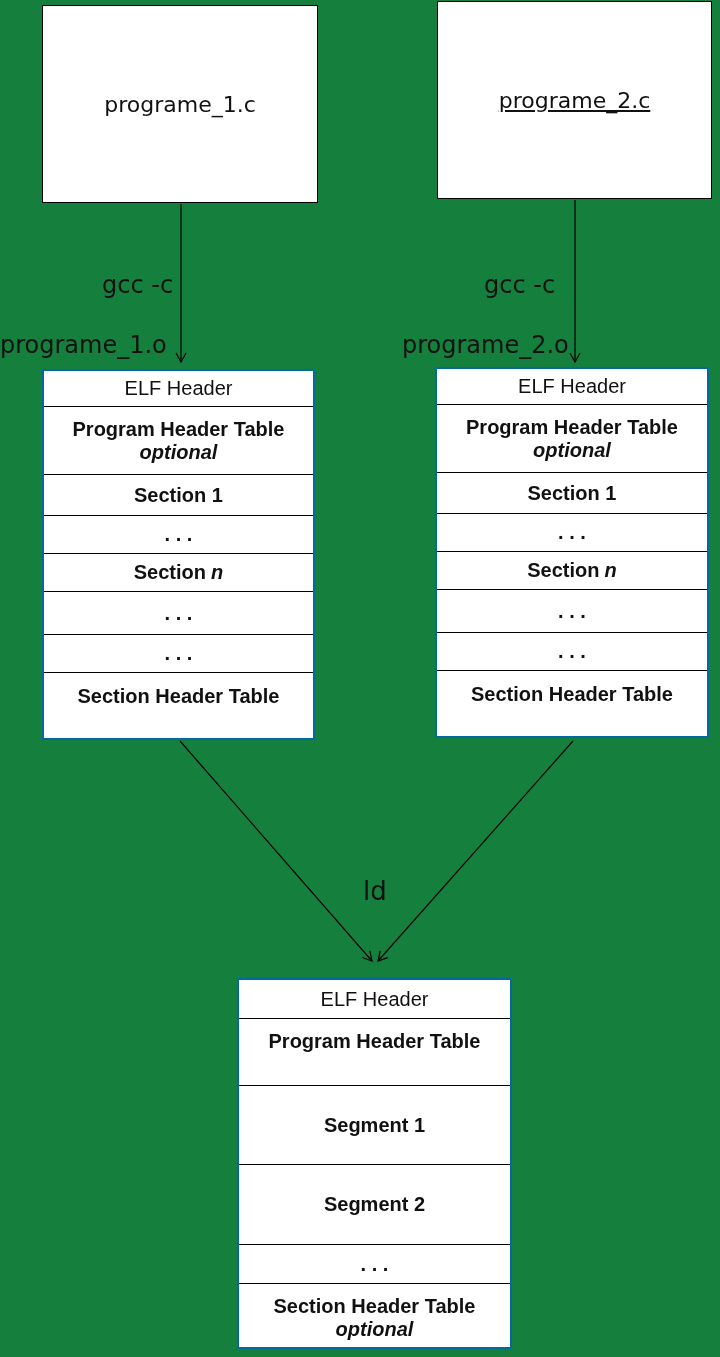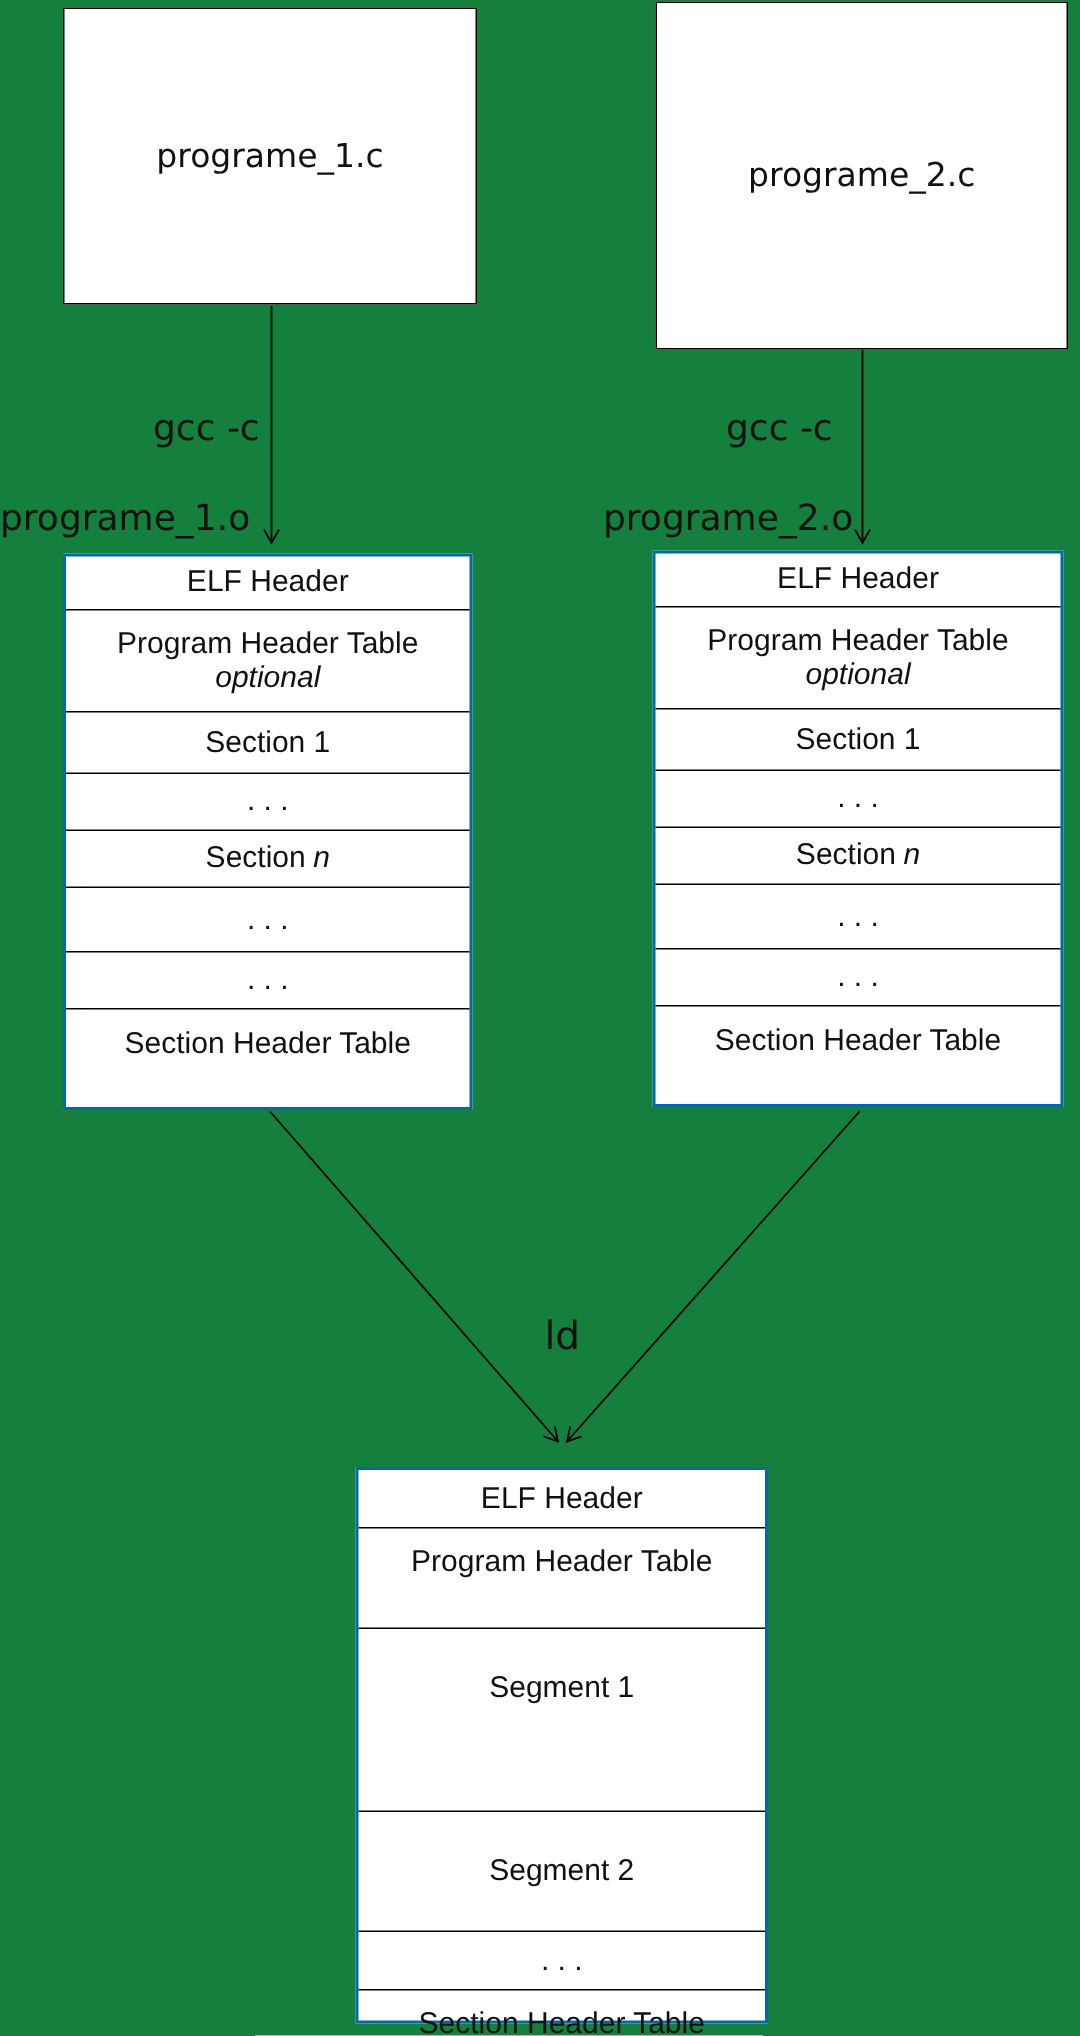--- a/index.html
+++ b/index.html
@@ -17,21 +17,21 @@
   }
   .elfbox{
     border:2px solid #0369a1;box-sizing:border-box;background:#fff;
     display:flex;flex-direction:column;
   }
   .row{
     box-sizing:border-box;flex:0 0 auto;
     display:flex;align-items:center;justify-content:center;
     font-size:20px;line-height:1.15;text-align:center;
   }
-  .row + .row{border-top:1px solid #000;}
+  .row + .row{border-top:1px solid #000;font-weight:bold;}
   .row.col{flex-direction:column;}
   .row.topalign{align-items:flex-start;}
   .it{font-style:italic;}
   .gap{margin-left:5px;}
   .freelabel{
     font-family:"DejaVu Sans",sans-serif;font-size:24px;white-space:nowrap;
   }
   .ld{font-size:26px;}
   .watermark{
     font-family:"DejaVu Sans",sans-serif;font-size:15px;color:#d9d9d9;white-space:nowrap;
@@ -50,21 +50,21 @@
     </defs>
     <line x1="181" y1="204" x2="181" y2="362" stroke="#000" stroke-width="1.2" marker-end="url(#arrow)"></line>
     <line x1="575" y1="200" x2="575" y2="362" stroke="#000" stroke-width="1.2" marker-end="url(#arrow)"></line>
     <line x1="180" y1="741" x2="372" y2="961" stroke="#000" stroke-width="1.2" marker-end="url(#arrow)"></line>
     <line x1="573" y1="741" x2="378" y2="961" stroke="#000" stroke-width="1.2" marker-end="url(#arrow)"></line>
   </svg>
 
   <div class="abs srcbox" style="left:42px;top:5px;width:276px;height:198px;">
     <span>programe_1.c</span>
   </div>
-  <div class="abs srcbox" style="left:437px;top:1px;width:275px;height:232px;">
+  <div class="abs srcbox" style="left:437px;top:1px;width:275px;height:198px;text-decoration:underline;">
     <span>programe_2.c</span>
   </div>
 
   <div class="abs freelabel" style="left:102px;top:271px;">gcc -c</div>
   <div class="abs freelabel" style="left:484px;top:271px;">gcc -c</div>
 
   <div class="abs freelabel" style="left:0px;top:331px;">programe_1.o</div>
   <div class="abs freelabel" style="left:402px;top:331px;">programe_2.o</div>
 
   <div class="abs elfbox" style="left:42px;top:369px;width:273px;height:371px;">
@@ -130,21 +130,21 @@
   <div class="abs elfbox" style="left:237px;top:978px;width:275px;height:371px;">
     <div class="row" style="height:38px;">
       <span>ELF Header</span>
     </div>
     <div class="row topalign" style="height:67px;padding-top:11px;">
       <span>Program Header Table</span>
     </div>
     <div class="row" style="height:79px;">
       <span>Segment 1</span>
     </div>
-    <div class="row" style="height:80px;margin-top:43px;">
+    <div class="row" style="height:80px;">
       <span>Segment 2</span>
     </div>
     <div class="row" style="height:39px;">
       <span>. . .</span>
     </div>
     <div class="row col" style="height:68px;">
       <span>Section Header Table</span>
       <span class="it">optional</span>
     </div>
   </div>

